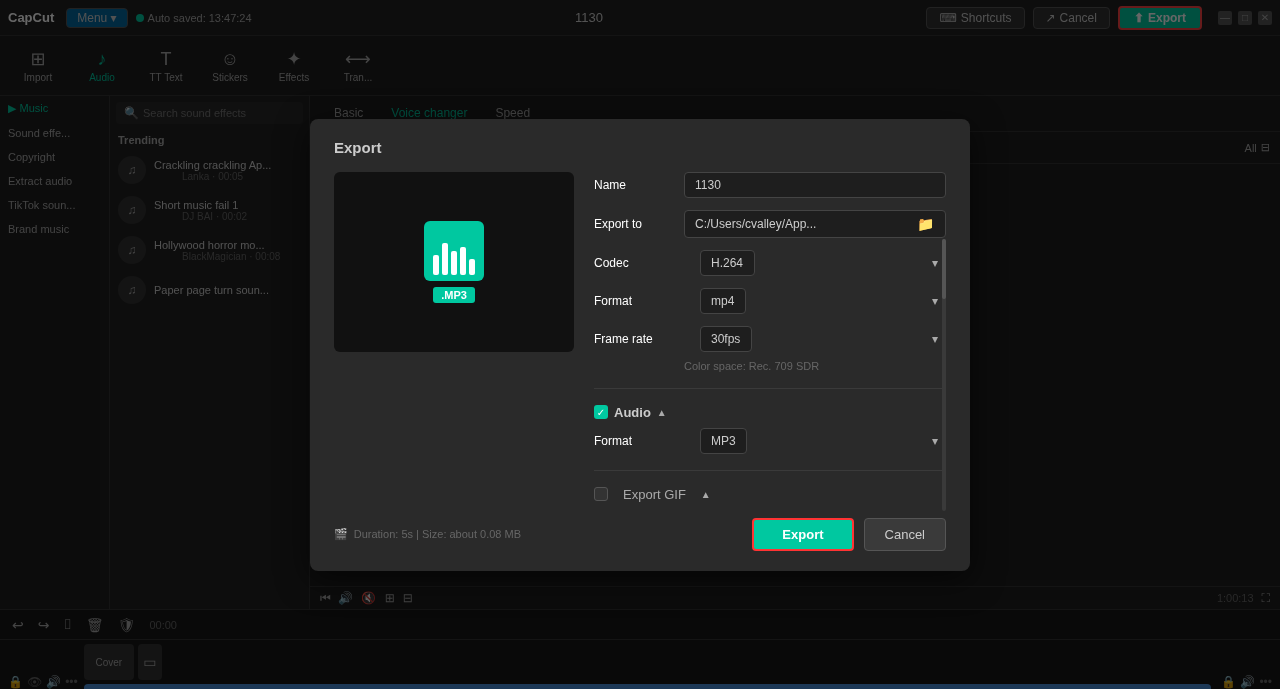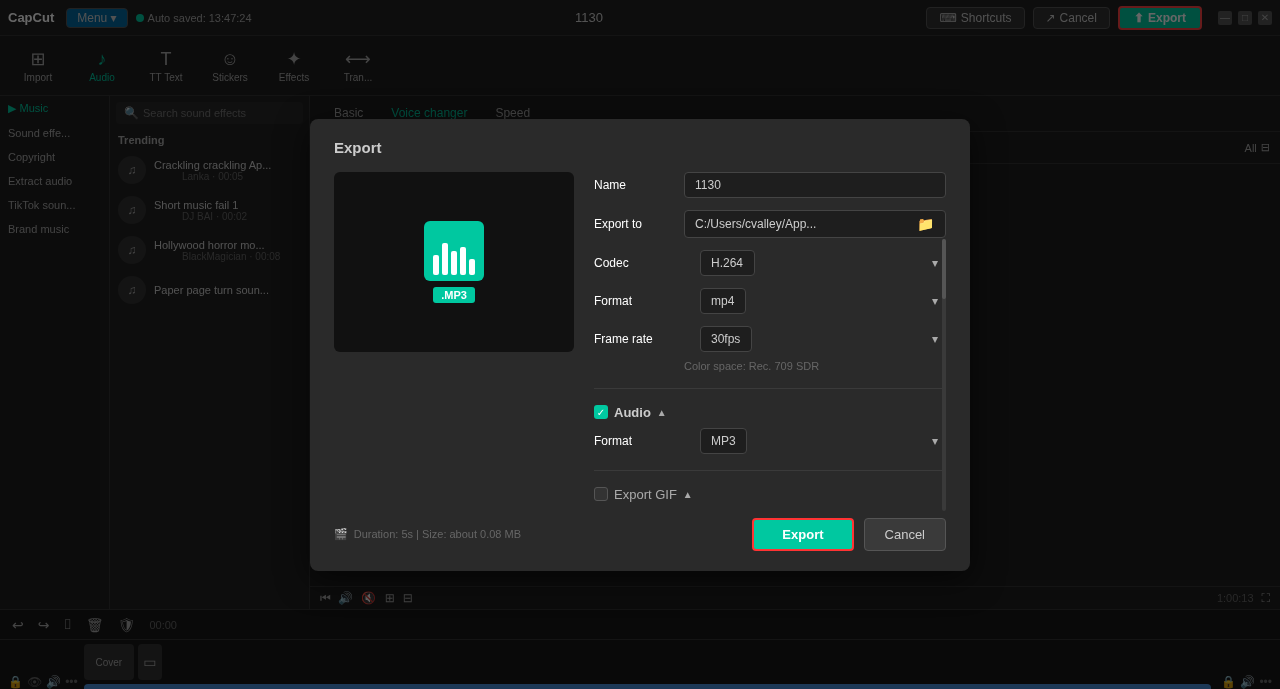--- a/index.html
+++ b/index.html
@@ -464,21 +464,21 @@
     .checkbox-teal::after { content: '✓'; color: #fff; font-size: 10px; }
     .audio-label {
       color: #ccc;
       font-size: 13px;
       font-weight: bold;
     }
     .audio-arrow { color: #aaa; font-size: 10px; }
     .gif-section {
       display: flex;
       align-items: center;
-      gap: 6px;
+      gap: 15px;
     }
     .checkbox-empty {
       width: 14px; height: 14px;
       border: 1px solid #555;
       border-radius: 3px;
       background: #333;
       cursor: pointer;
       flex-shrink: 0;
     }
     .gif-label {

